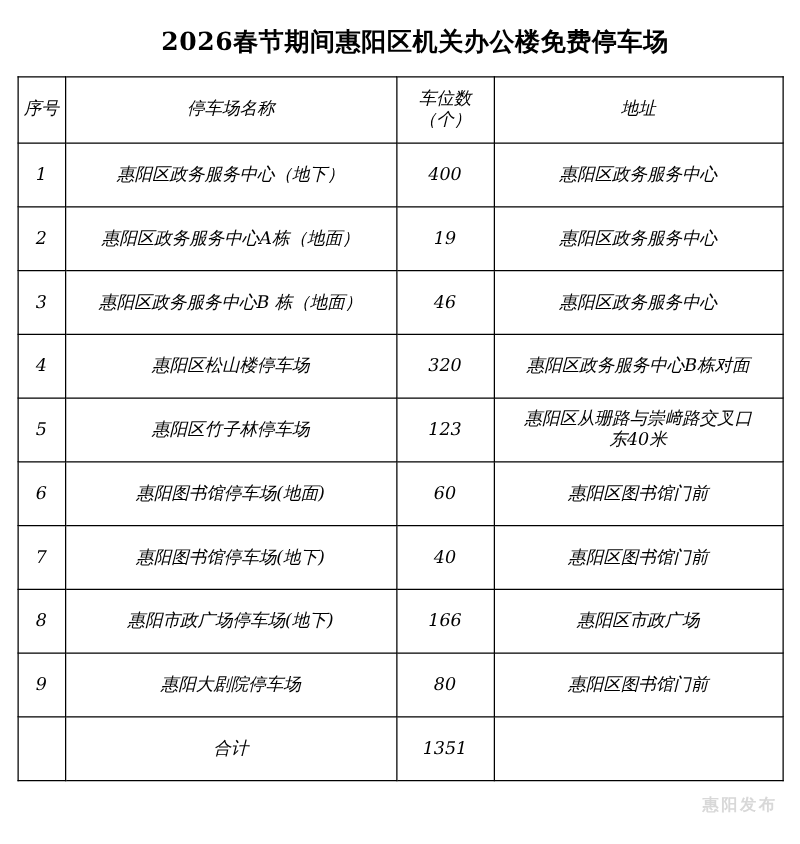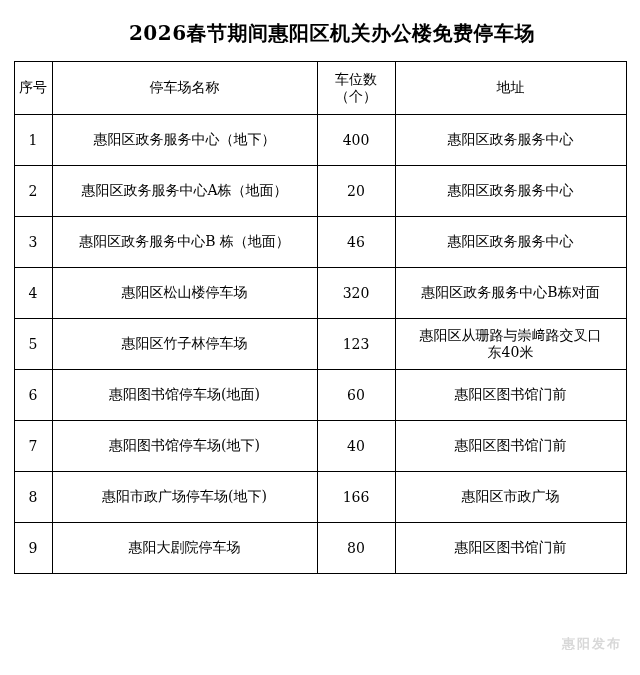--- a/index.html
+++ b/index.html
@@ -30,20 +30,21 @@
     padding-top: 20px;
     padding-bottom: 14px;
     font-family: "DejaVu Serif", "Liberation Serif", serif;
     margin-left: 24px;
   }
   table.parking-table {
     border-collapse: collapse;
     width: 612px;
     margin: 0 auto;
     table-layout: fixed;
+    font-style: italic;
   }
   table.parking-table td, table.parking-table th {
     border: 1px solid #000000;
     text-align: center;
     vertical-align: middle;
     font-size: 14px;
     font-weight: normal;
     font-family: "DejaVu Serif", "Liberation Serif", serif;
     padding: 0 2px;
   }
@@ -101,21 +102,21 @@
     <tbody>
       <tr>
         <td>1</td>
         <td>惠阳区政务服务中心（地下）</td>
         <td>400</td>
         <td>惠阳区政务服务中心</td>
       </tr>
       <tr>
         <td>2</td>
         <td>惠阳区政务服务中心A栋（地面）</td>
-        <td>20</td>
+        <td>19</td>
         <td>惠阳区政务服务中心</td>
       </tr>
       <tr>
         <td>3</td>
         <td>惠阳区政务服务中心B 栋（地面）</td>
         <td>46</td>
         <td>惠阳区政务服务中心</td>
       </tr>
       <tr>
         <td>4</td>
@@ -149,18 +150,24 @@
         <td>惠阳市政广场停车场(地下)</td>
         <td>166</td>
         <td>惠阳区市政广场</td>
       </tr>
       <tr>
         <td>9</td>
         <td>惠阳大剧院停车场</td>
         <td>80</td>
         <td>惠阳区图书馆门前</td>
       </tr>
+      <tr>
+        <td></td>
+        <td>合计</td>
+        <td>1351</td>
+        <td></td>
+      </tr>
     </tbody>
   </table>
 
   <div class="watermark">惠阳发布</div>
 
 </div>
 
 </body></html>

